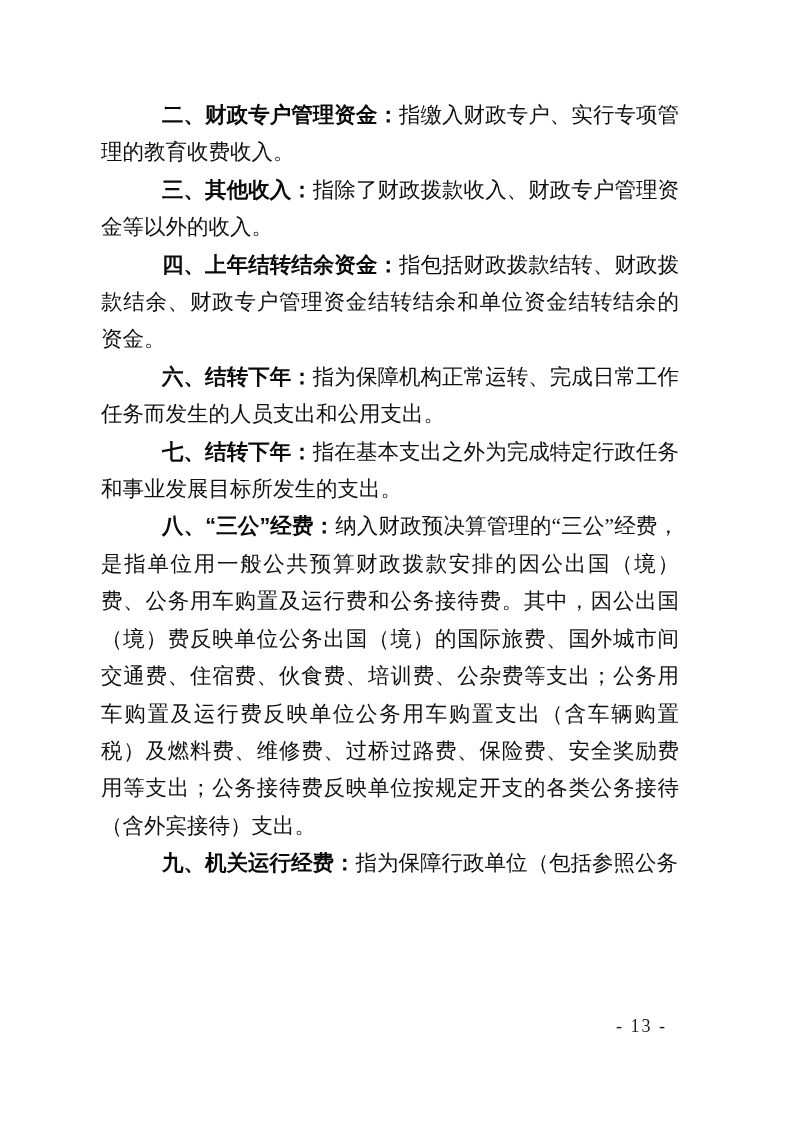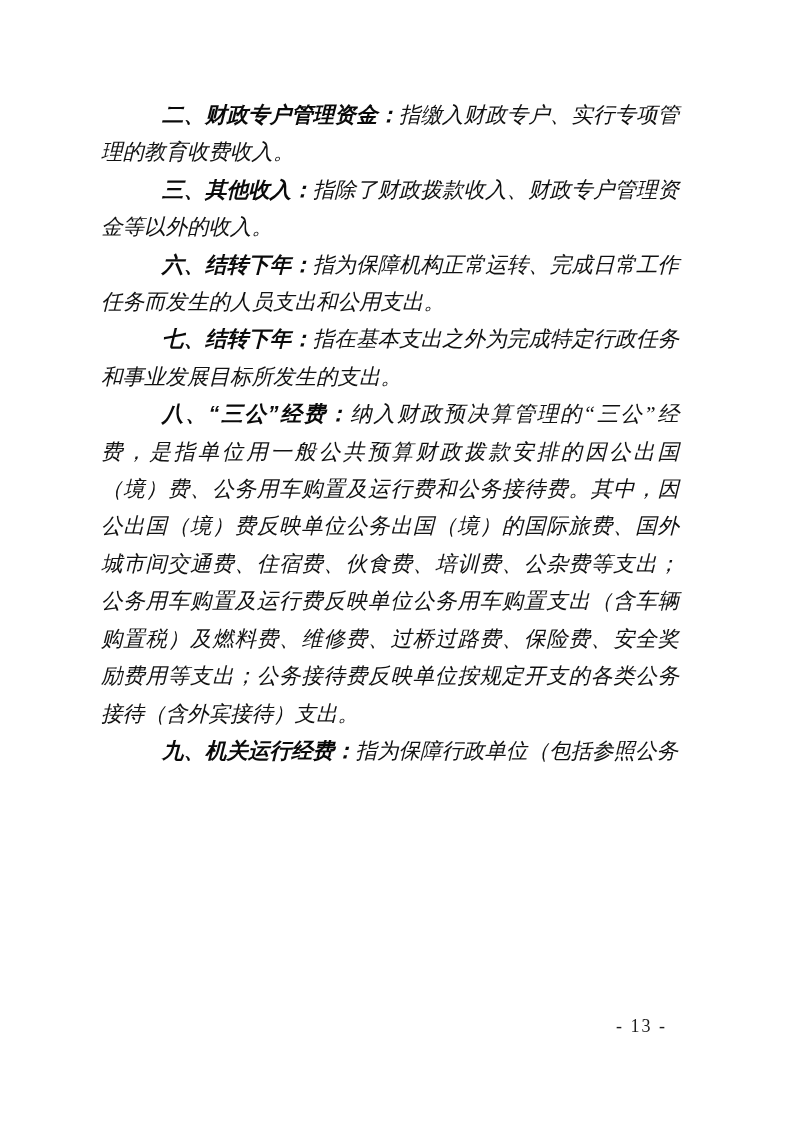--- a/index.html
+++ b/index.html
@@ -13,21 +13,20 @@
     height: 1122px;
     background: #ffffff;
     overflow: hidden;
     font-family: "Liberation Serif", serif;
   }
   .content {
     position: absolute;
     left: 101px;
     top: 97px;
     width: 578px;
-    font-style: italic;
   }
   p.para {
     margin: 0;
     padding: 0;
     text-indent: 61px;
     text-align: justify;
     text-justify: inter-ideograph;
     font-size: 21.5px;
     line-height: 37.4px;
     color: #111111;
@@ -57,20 +56,21 @@
 </head>
 <body>
 
 <div class="page">
   <div class="content">
 
     <p class="para"><span class="head">二、财政专户管理资金：</span><span class="defbody">指缴入财政专户、实行专项管理的教育收费收入。</span></p>
 
     <p class="para"><span class="head">三、其他收入：</span><span class="defbody">指除了财政拨款收入、财政专户管理资金等以外的收入。</span></p>
 
+    <p class="para"><span class="head">四、上年结转结余资金：</span><span class="defbody">指包括财政拨款结转、财政拨款结余、财政专户管理资金结转结余和单位资金结转结余的资金。</span></p>
 
 
     <p class="para"><span class="head">六、结转下年：</span><span class="defbody">指为保障机构正常运转、完成日常工作任务而发生的人员支出和公用支出。</span></p>
 
     <p class="para"><span class="head">七、结转下年：</span><span class="defbody">指在基本支出之外为完成特定行政任务和事业发展目标所发生的支出。</span></p>
 
     <p class="para"><span class="head">八、“三公”经费：</span><span class="defbody">纳入财政预决算管理的“三公”经费，是指单位用一般公共预算财政拨款安排的因公出国（境）费、公务用车购置及运行费和公务接待费。其中，因公出国（境）费反映单位公务出国（境）的国际旅费、国外城市间交通费、住宿费、伙食费、培训费、公杂费等支出；公务用车购置及运行费反映单位公务用车购置支出（含车辆购置税）及燃料费、维修费、过桥过路费、保险费、安全奖励费用等支出；公务接待费反映单位按规定开支的各类公务接待（含外宾接待）支出。</span></p>
 
     <p class="para"><span class="head">九、机关运行经费：</span><span class="defbody">指为保障行政单位（包括参照公务</span></p>
 

